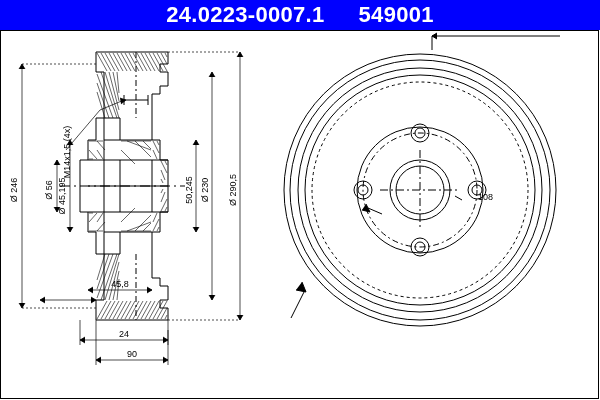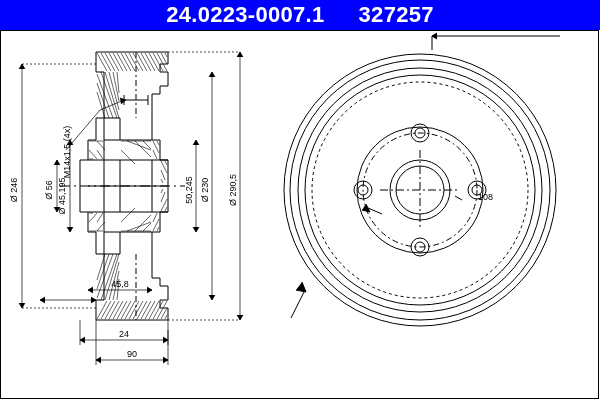--- a/index.html
+++ b/index.html
@@ -12,21 +12,21 @@
   svg{position:absolute;left:0;top:0;}
   .dim{font-family:"Liberation Sans",sans-serif;font-size:9px;fill:#000;}
 </style>
 </head>
 <body>
 
 <div id="page">
 
   <div class="hdr">
     <span>24.0223-0007.1</span>
-    <span>327257</span>
+    <span>549001</span>
   </div>
 
   <div class="frame"></div>
 
   <svg width="600" height="400">
     <g stroke="#000" fill="none" stroke-width="1">
 
       <g>
 
         <path d="M96,52 L168,52 L168,64 L160,64 L160,72 L168,72 L168,86 L160,86 L160,94

